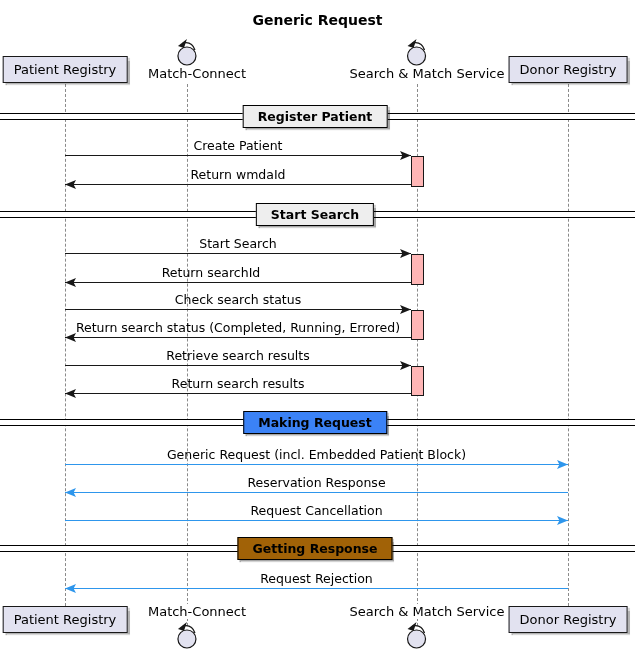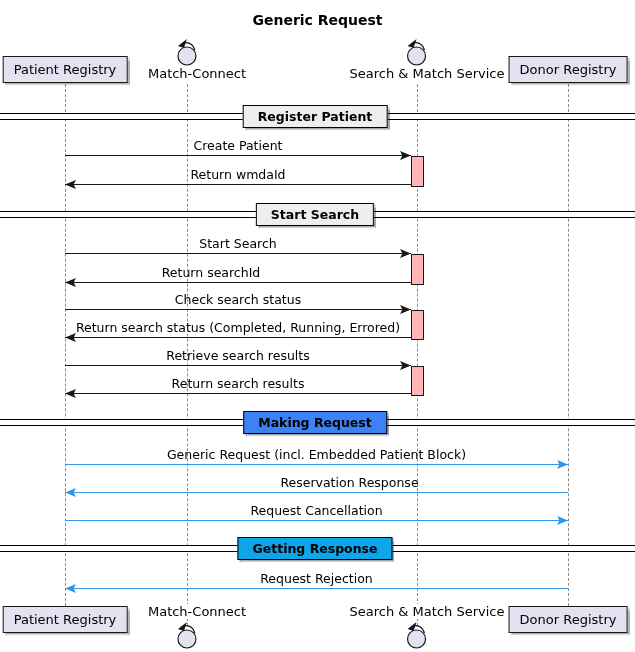--- a/index.html
+++ b/index.html
@@ -53,21 +53,21 @@
       <div class="lifeline" style="left: 567.5px; top: 84px; height: 522px; border-left-color: rgb(138, 138, 138);"></div>
     </div>
   <div id="dividers">
       <div class="divider-line" style="top: 113px; border-top-color: rgb(0, 0, 0); border-bottom-color: rgb(0, 0, 0);"></div>
       <div class="divider-box" style="top: 105px; background: rgb(238, 238, 238); border: 1.8px solid rgb(0, 0, 0);">Register Patient</div>
       <div class="divider-line" style="top: 211px; border-top-color: rgb(0, 0, 0); border-bottom-color: rgb(0, 0, 0);"></div>
       <div class="divider-box" style="top: 203px; background: rgb(238, 238, 238); border: 1.8px solid rgb(0, 0, 0);">Start Search</div>
       <div class="divider-line" style="top: 419px; border-top-color: rgb(0, 0, 0); border-bottom-color: rgb(0, 0, 0);"></div>
       <div class="divider-box" style="top: 411px; background: #3b82f6; border: 1.8px solid rgb(0, 0, 0);">Making Request</div>
       <div class="divider-line" style="top: 545px; border-top-color: rgb(0, 0, 0); border-bottom-color: rgb(0, 0, 0);"></div>
-      <div class="divider-box" style="top: 537px; background: #0ea5e9; border: 1.8px solid rgb(0, 0, 0);">Getting Response</div>
+      <div class="divider-box" style="top: 537px; background: #a16207; border: 1.8px solid rgb(0, 0, 0);">Getting Response</div>
     </div>
   <div id="activations">
       <div class="activation" style="left: 411px; top: 156px; height: 29px; background: rgb(255, 182, 182); border: 1.2px solid rgb(24, 24, 24);"></div>
       <div class="activation" style="left: 411px; top: 254px; height: 29px; background: rgb(255, 182, 182); border: 1.2px solid rgb(24, 24, 24);"></div>
       <div class="activation" style="left: 411px; top: 310px; height: 28px; background: rgb(255, 182, 182); border: 1.2px solid rgb(24, 24, 24);"></div>
       <div class="activation" style="left: 411px; top: 366px; height: 28px; background: rgb(255, 182, 182); border: 1.2px solid rgb(24, 24, 24);"></div>
     </div>
   <div id="messages">
       <div class="msg">
         <div class="msg-line" style="left: 65px; top: 155px; width: 346px; border-top: 1.2px solid rgb(24, 24, 24);"></div>
@@ -110,21 +110,21 @@
         <div class="msg-label" style="left: 65px; width: 346px; top: 376px;">Return search results</div>
       </div>
       <div class="msg">
         <div class="msg-line" style="left: 65px; top: 464px; width: 503px; border-top: 1.2px solid rgb(46, 150, 236);"></div>
         <div class="msg-head right" style="top: 460px; left: 557px; background: rgb(46, 150, 236);"></div>
         <div class="msg-label" style="left: 65px; width: 503px; top: 447px;">Generic Request (incl. Embedded Patient Block)</div>
       </div>
       <div class="msg">
         <div class="msg-line" style="left: 65px; top: 492px; width: 503px; border-top: 1.2px solid rgb(46, 150, 236);"></div>
         <div class="msg-head left" style="top: 488px; left: 65px; background: rgb(46, 150, 236);"></div>
-        <div class="msg-label" style="left: 65px; width: 503px; top: 475px; padding-left: 33px;">Reservation Response</div>
+        <div class="msg-label" style="left: 65px; width: 503px; top: 475px;">Reservation Response</div>
       </div>
       <div class="msg">
         <div class="msg-line" style="left: 65px; top: 520px; width: 503px; border-top: 1.2px solid rgb(46, 150, 236);"></div>
         <div class="msg-head right" style="top: 516px; left: 557px; background: rgb(46, 150, 236);"></div>
         <div class="msg-label" style="left: 65px; width: 503px; top: 503px;">Request Cancellation</div>
       </div>
       <div class="msg">
         <div class="msg-line" style="left: 65px; top: 588px; width: 503px; border-top: 1.2px solid rgb(46, 150, 236);"></div>
         <div class="msg-head left" style="top: 584px; left: 65px; background: rgb(46, 150, 236);"></div>
         <div class="msg-label" style="left: 65px; width: 503px; top: 571px;">Request Rejection</div>

